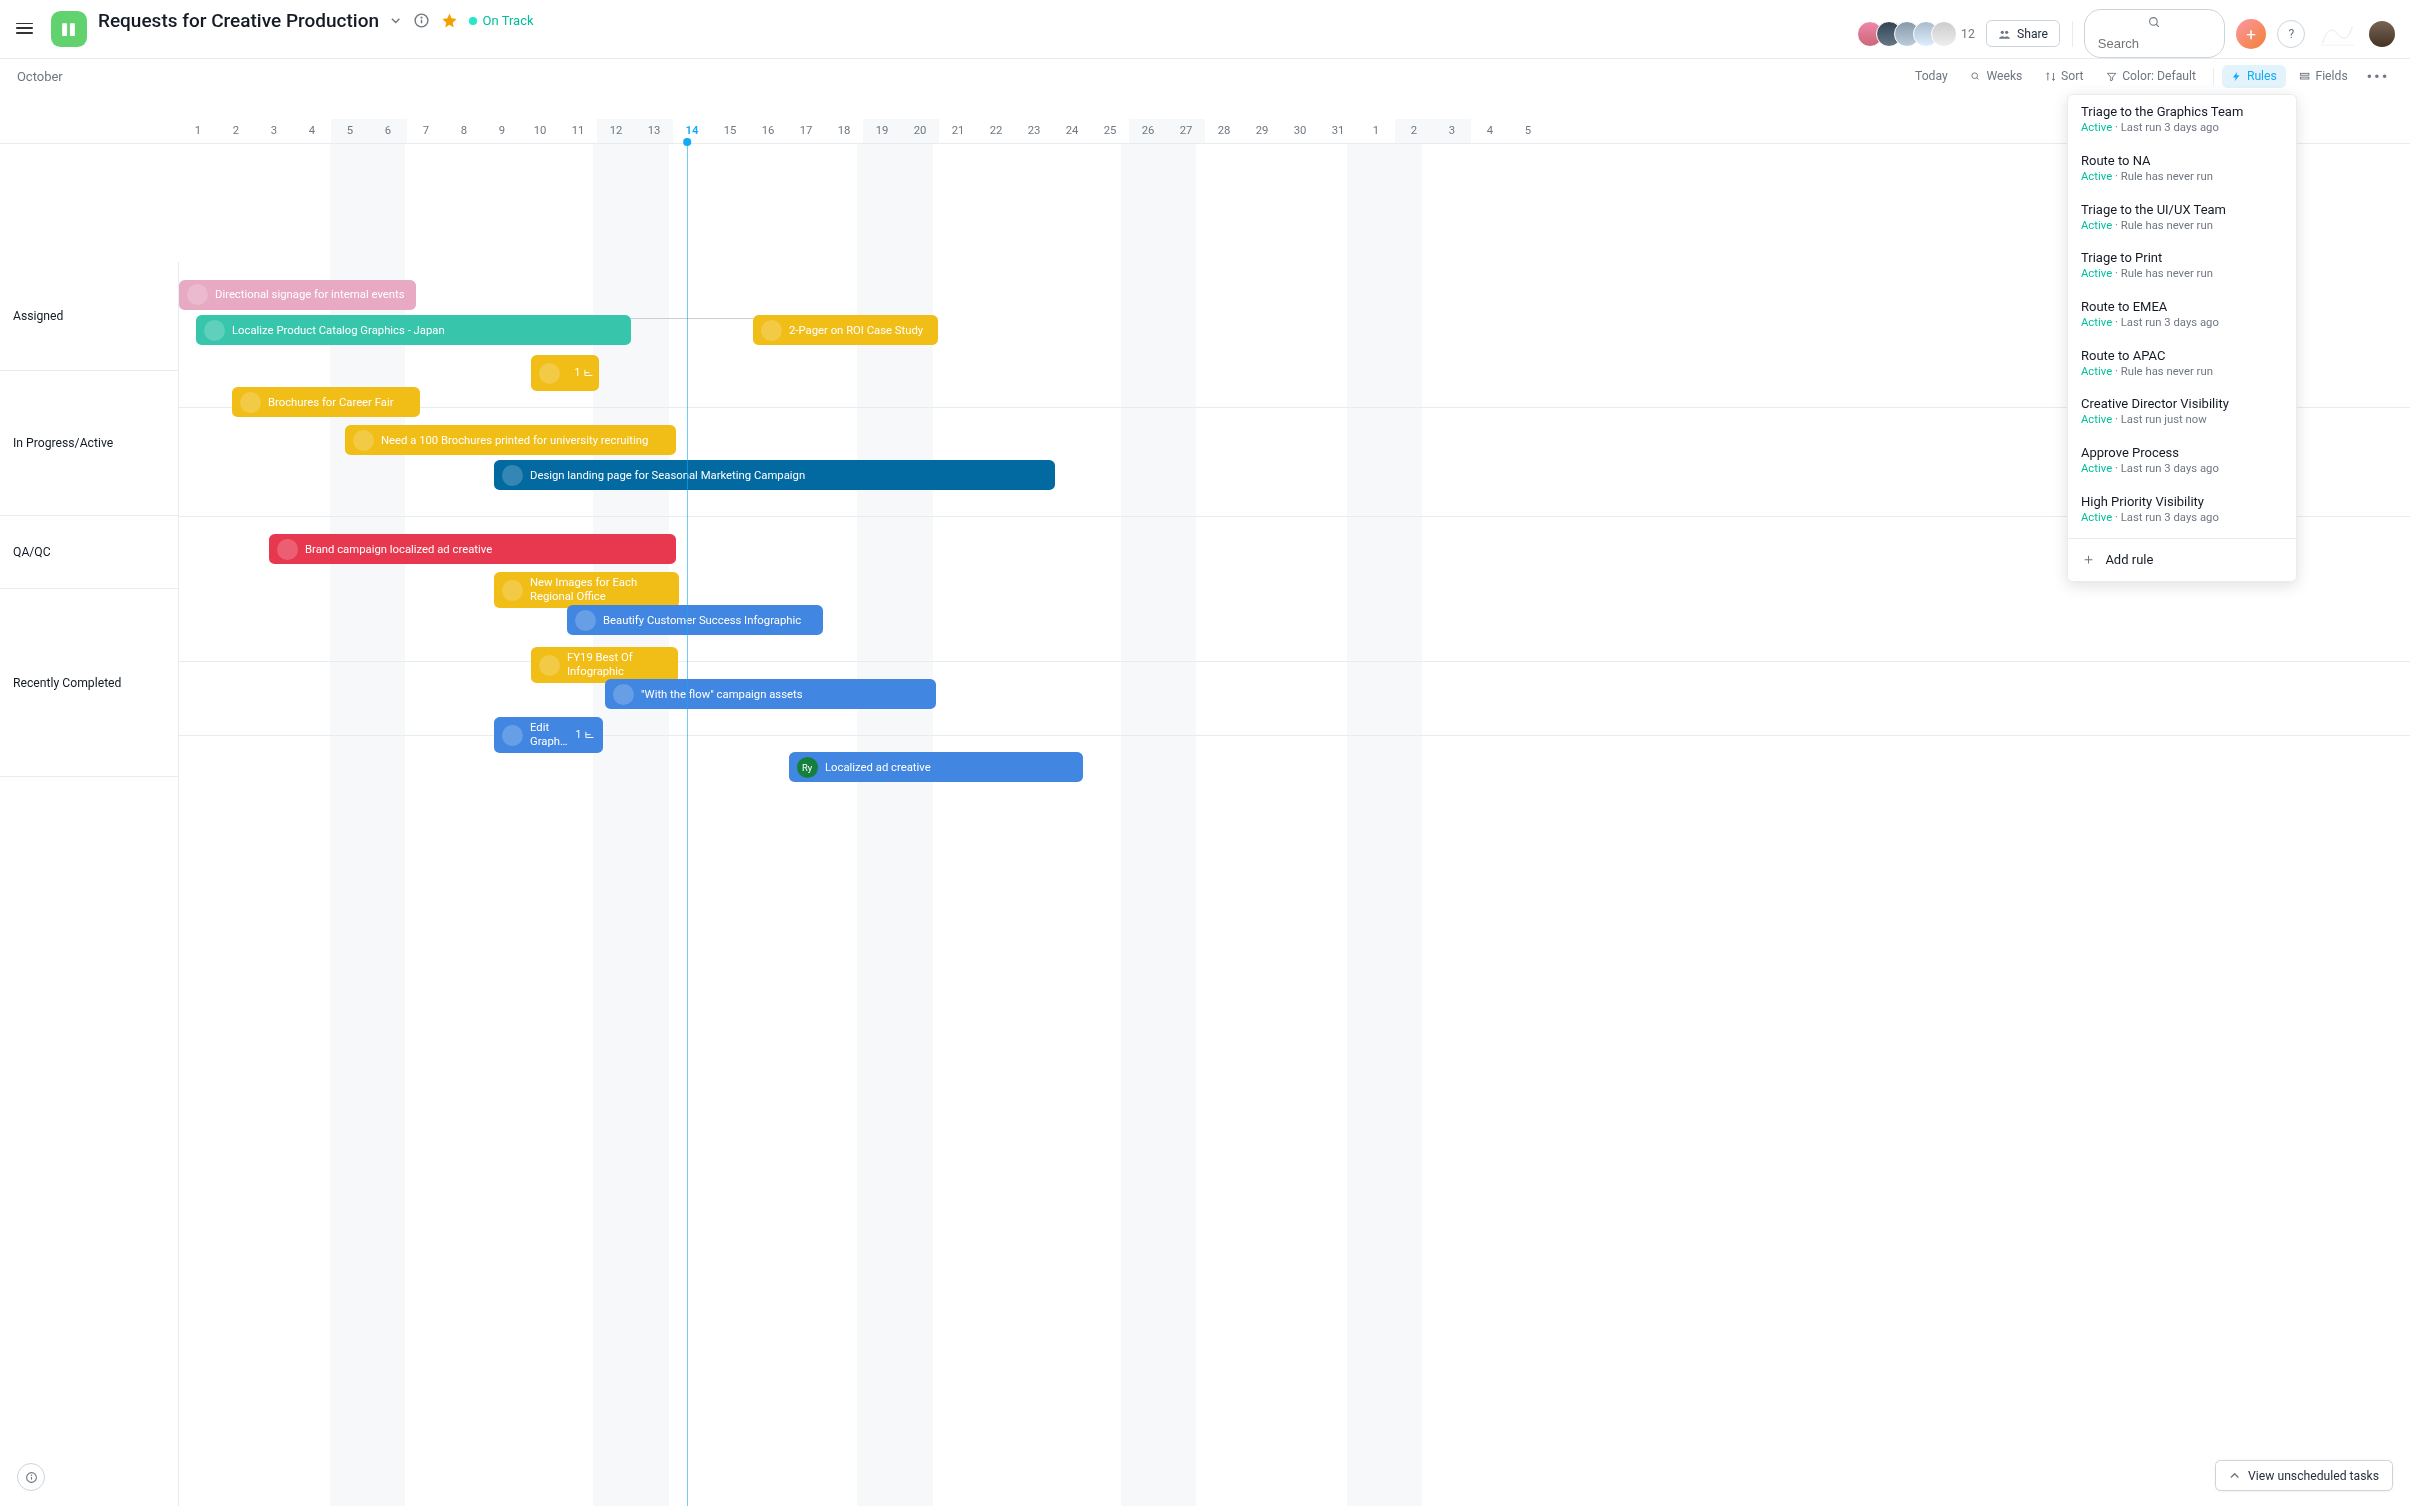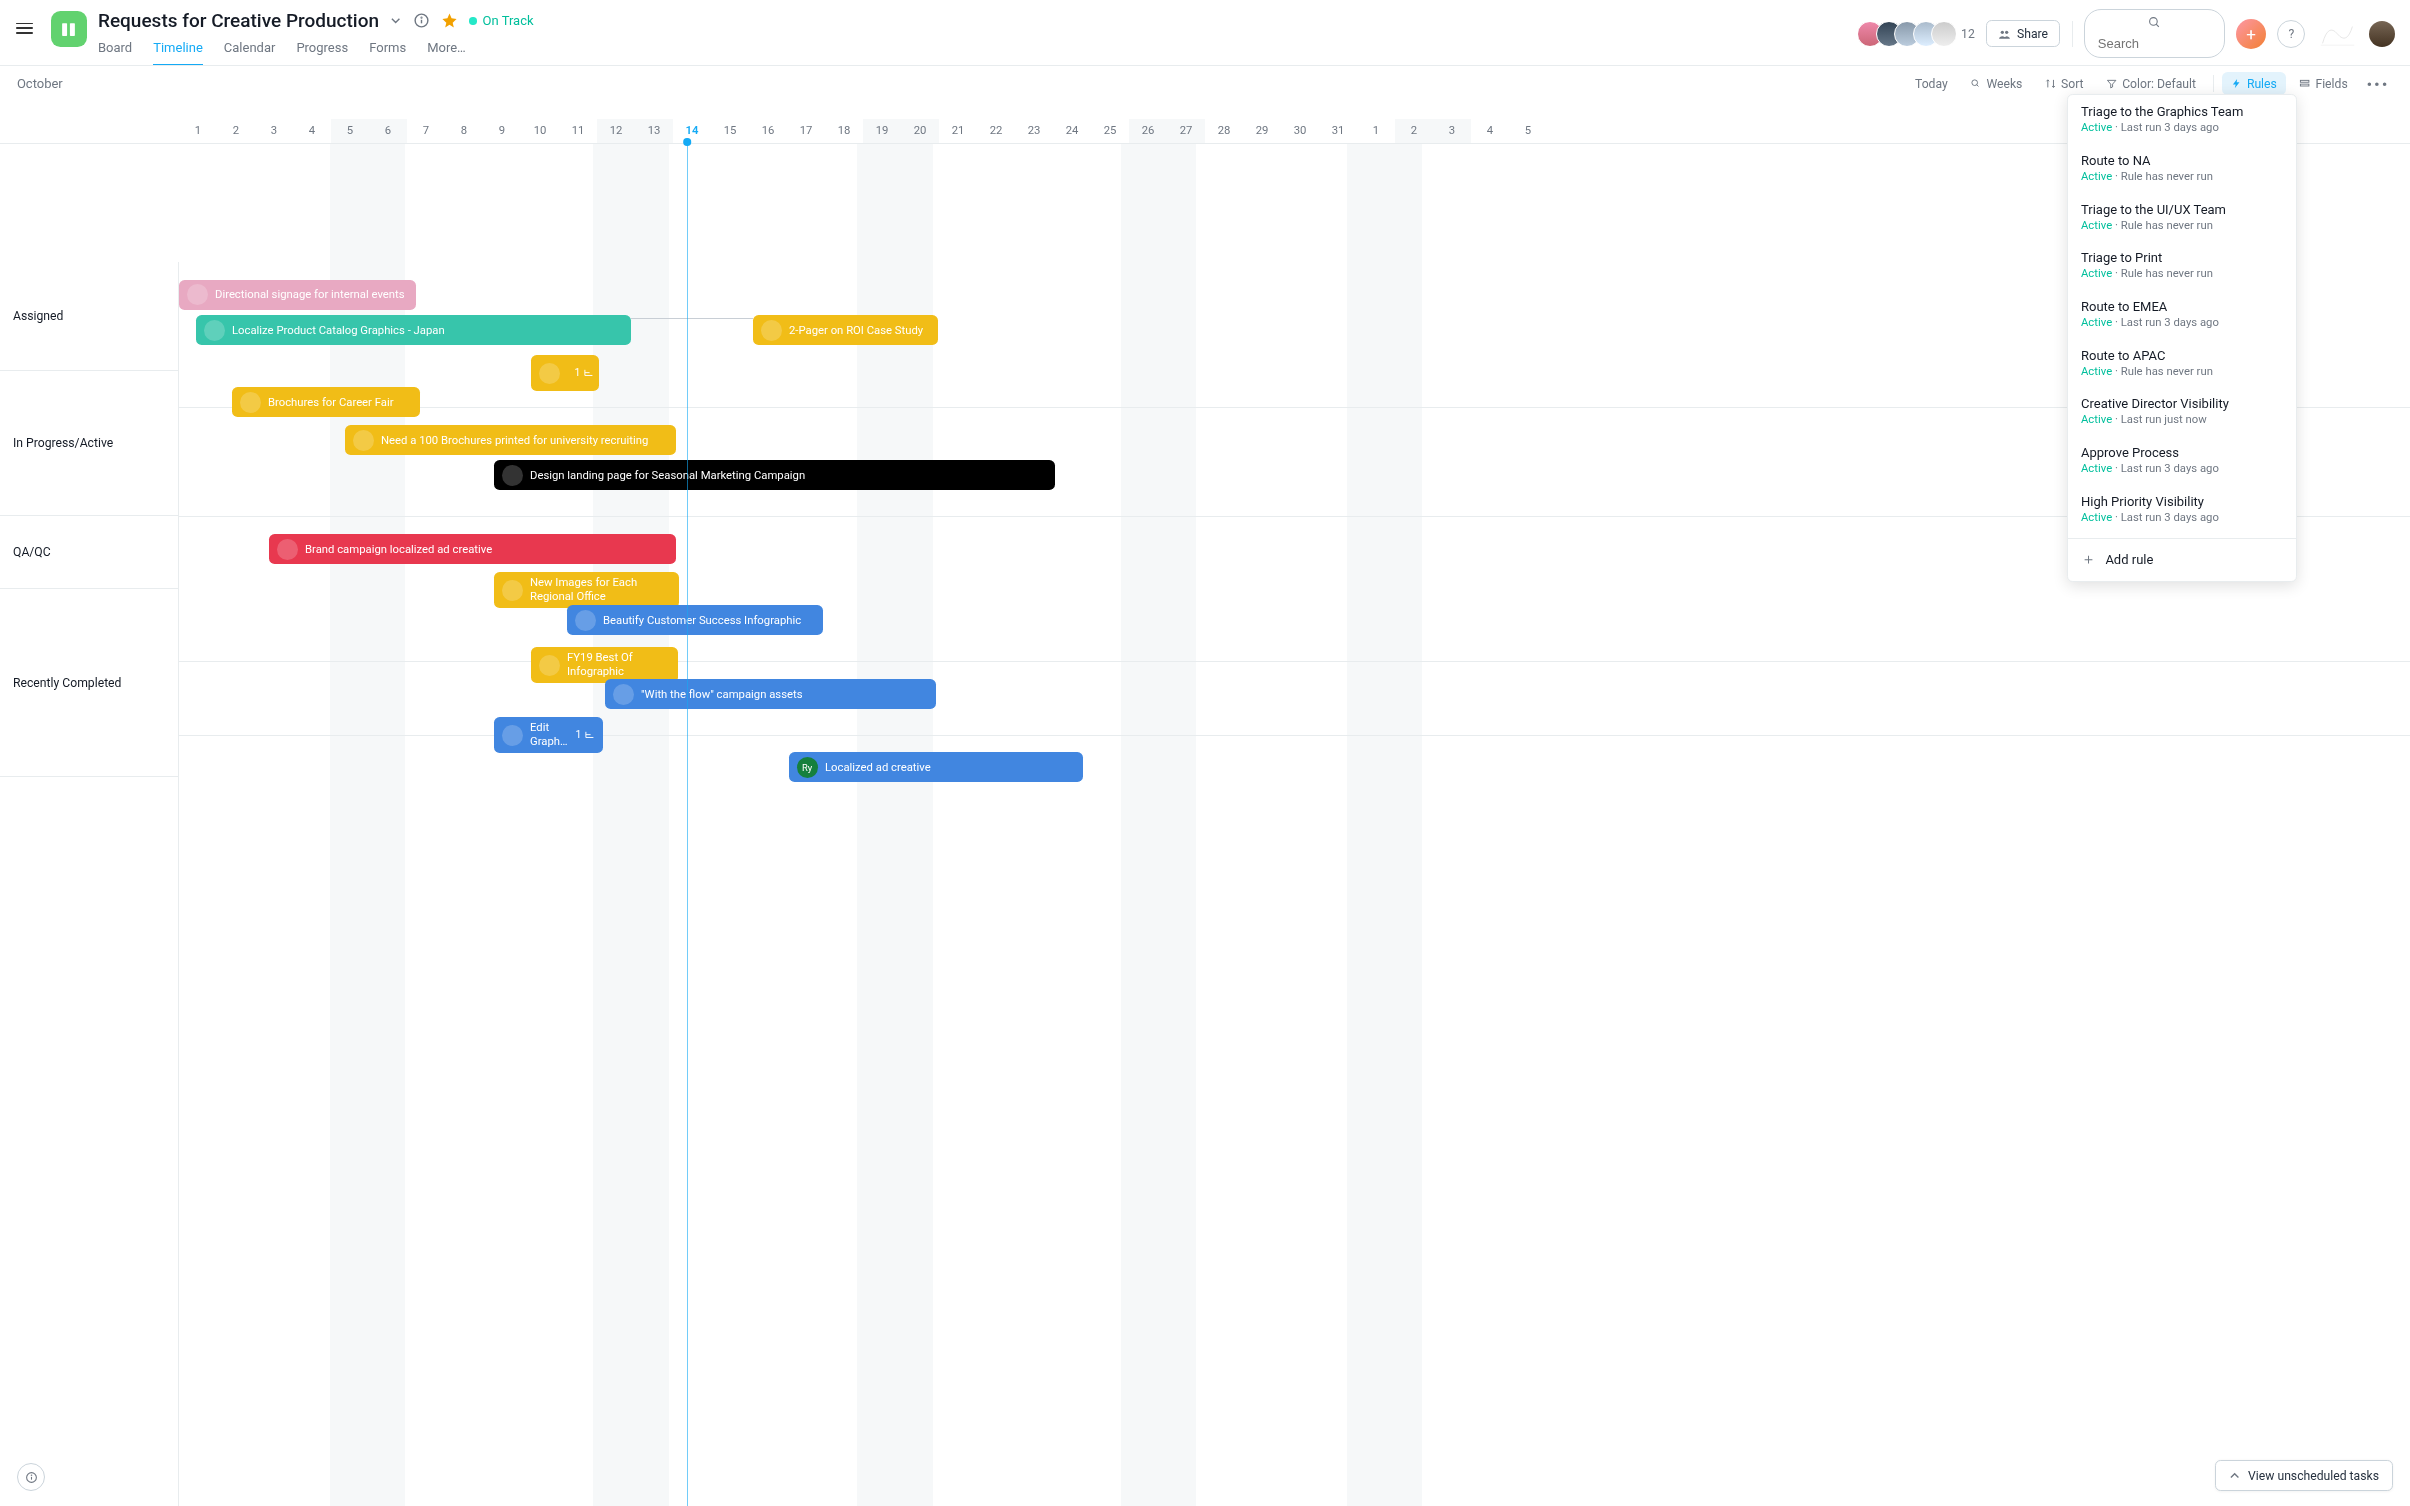--- a/index.html
+++ b/index.html
@@ -123,28 +123,20 @@
           <circle cx="12" cy="8" r="0.5" fill="#6f7782"></circle>
         </svg>
       <svg class="star-icon" viewBox="0 0 24 24">
           <path d="M12 2l2.9 6.9L22 10l-5.5 5 1.6 7L12 18l-6.1 4 1.6-7L2 10l7.1-1.1z"></path>
         </svg>
       <div class="status">
         <span class="status-dot"></span>
         <span>On Track</span>
       </div>
     </div>
-    <div class="tabs" id="tabs">
-        <div class="tab">Board</div>
-        <div class="tab active">Timeline</div>
-        <div class="tab">Calendar</div>
-        <div class="tab">Progress</div>
-        <div class="tab">Forms</div>
-        <div class="tab">More…</div>
-      </div>
   </div>
   <div class="head-right">
     <div class="members">
       <div class="av av1"></div>
       <div class="av av2"></div>
       <div class="av av3"></div>
       <div class="av av4"></div>
       <div class="av av5"></div>
       <span class="mem-count">12</span>
     </div>
@@ -310,21 +302,21 @@
           </svg></span>
       </div>
       <div class="bar" style="left: 53px; width: 188px; top: 113px; background: rgb(241, 189, 23);">
         <div class="av av1"></div>
         <span class="txt">Brochures for Career Fair</span>
       </div>
       <div class="bar" style="left: 166px; width: 331px; top: 151px; background: rgb(241, 189, 23);">
         <div class="av av1"></div>
         <span class="txt">Need a 100 Brochures printed for university recruiting</span>
       </div>
-      <div class="bar" style="left: 315px; width: 561px; top: 186px; background: #000000;">
+      <div class="bar" style="left: 315px; width: 561px; top: 186px; background: #0369a1;">
         <div class="av av3"></div>
         <span class="txt">Design landing page for Seasonal Marketing Campaign</span>
       </div>
       <div class="bar" style="left: 90px; width: 407px; top: 260px; background: rgb(232, 56, 79);">
         <div class="av av1"></div>
         <span class="txt">Brand campaign localized ad creative</span>
       </div>
       <div class="bar tall" style="left: 315px; width: 185px; top: 298px; background: rgb(241, 189, 23);">
         <div class="av av2"></div>
         <span class="txt">New Images for Each Regional Office</span>

